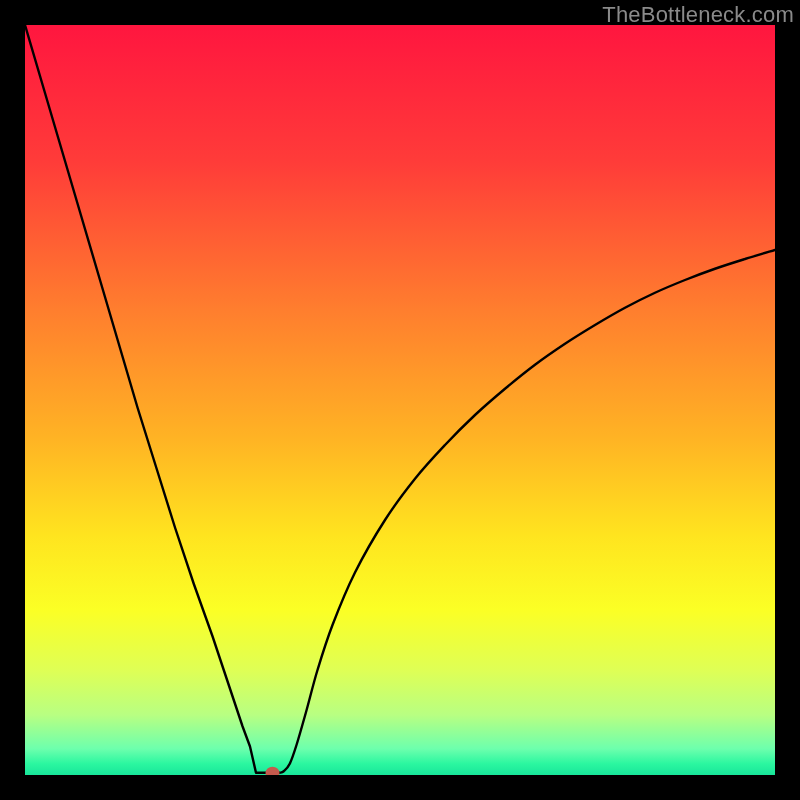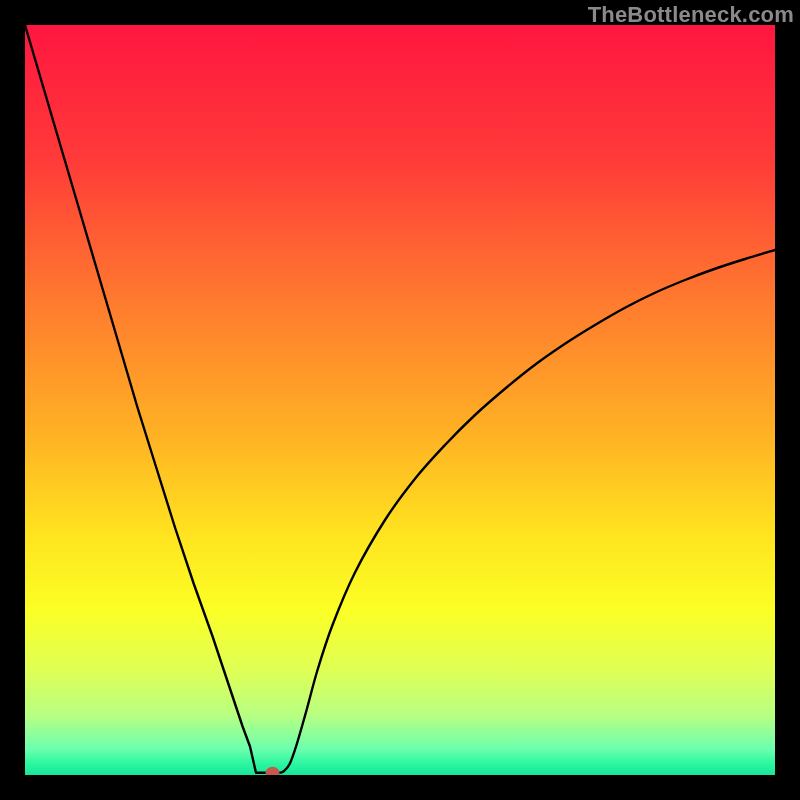--- a/index.html
+++ b/index.html
@@ -23,21 +23,21 @@
     height: 750px;
     overflow: hidden;
   }
   .watermark {
     position: absolute;
     top: 2px;
     right: 6px;
     font-family: Arial, Helvetica, sans-serif;
     font-size: 22px;
     color: #8a8a8a;
-    font-weight: 700;
+    font-weight: 400;
     letter-spacing: 0.2px;
   }
   svg { display: block; }
 </style>
 </head>
 <body>
 
 <div class="frame">
   <div class="plot-area">
     <svg id="chart-svg" width="750" height="750" viewBox="0 0 750 750">

